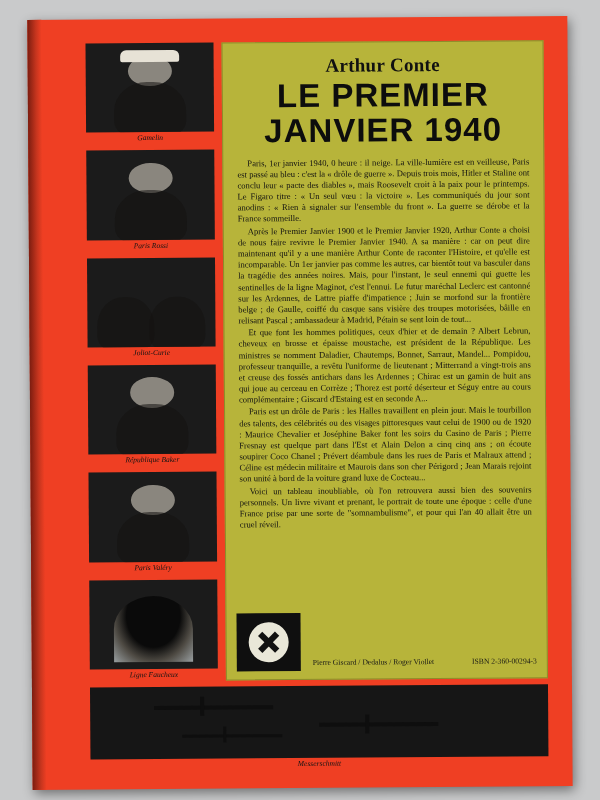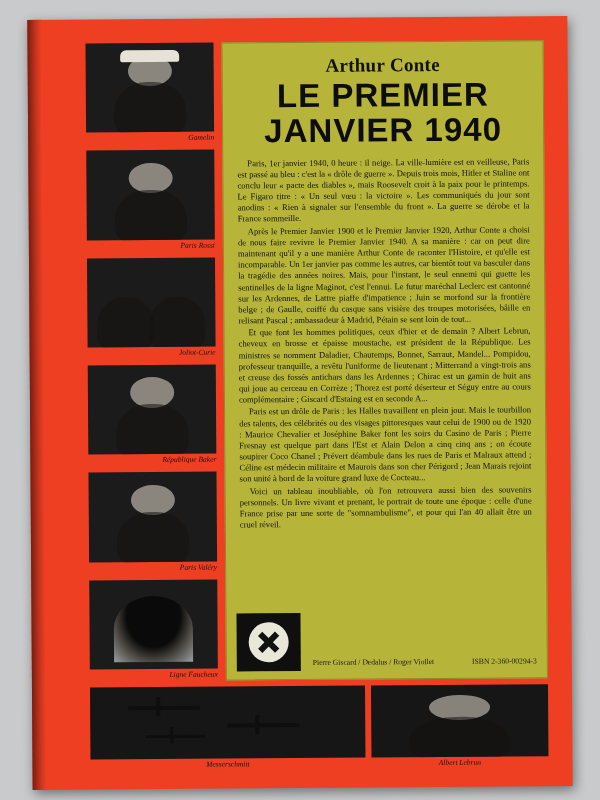--- a/index.html
+++ b/index.html
@@ -28,21 +28,21 @@
   }
 
   
   #photo-col{
     position:absolute;left:44px;top:24px;width:128px;bottom:108px;
     display:flex;flex-direction:column;gap:6px;
   }
   .photo-wrap{position:relative;flex:1 1 0;display:flex;flex-direction:column;}
   .photo-wrap .frame{flex:1 1 0;background:#1b1b1b;overflow:hidden;position:relative;}
   .photo-wrap .cap2{
-    height:12px;line-height:12px;text-align:right;
+    height:12px;line-height:12px;text-align:center;
     font-size:7.5px;font-style:italic;color:#141414;
     font-family:"Liberation Serif", serif;
   }
 
   
   .pg1{background:
       radial-gradient(ellipse at 50% 38%, #d9d2c6 0 16%, #9a9287 32%, #4b4740 58%, #1d1b18 100%),
       linear-gradient(180deg,#2b2924,#111);}
   .pg2{background:
       radial-gradient(ellipse at 46% 42%, #e2ddd2 0 14%, #8d867b 34%, #35322c 66%, #0e0d0b 100%);}
@@ -251,25 +251,18 @@
           <div class="plane" style="left:14%;top:26%;width:26%;height:4px;"></div>
           <div class="plane" style="left:24%;top:14%;width:4px;height:26%;"></div>
           <div class="plane" style="left:50%;top:52%;width:26%;height:4px;"></div>
           <div class="plane" style="left:60%;top:40%;width:4px;height:26%;"></div>
           <div class="plane" style="left:20%;top:66%;width:22%;height:3px;"></div>
           <div class="plane" style="left:29%;top:56%;width:3px;height:22%;"></div>
         </div>
         <div class="cap2">Messerschmitt</div>
       </div>
 
-      <div class="cell">
-        <div class="frame pg8">
-          <div class="head"></div>
-            <div class="silh"></div>
-        </div>
-        <div class="cap2">Albert Lebrun</div>
-      </div>
 
 
     </div>
 
   </div>
 </div>
 
 </body></html>

